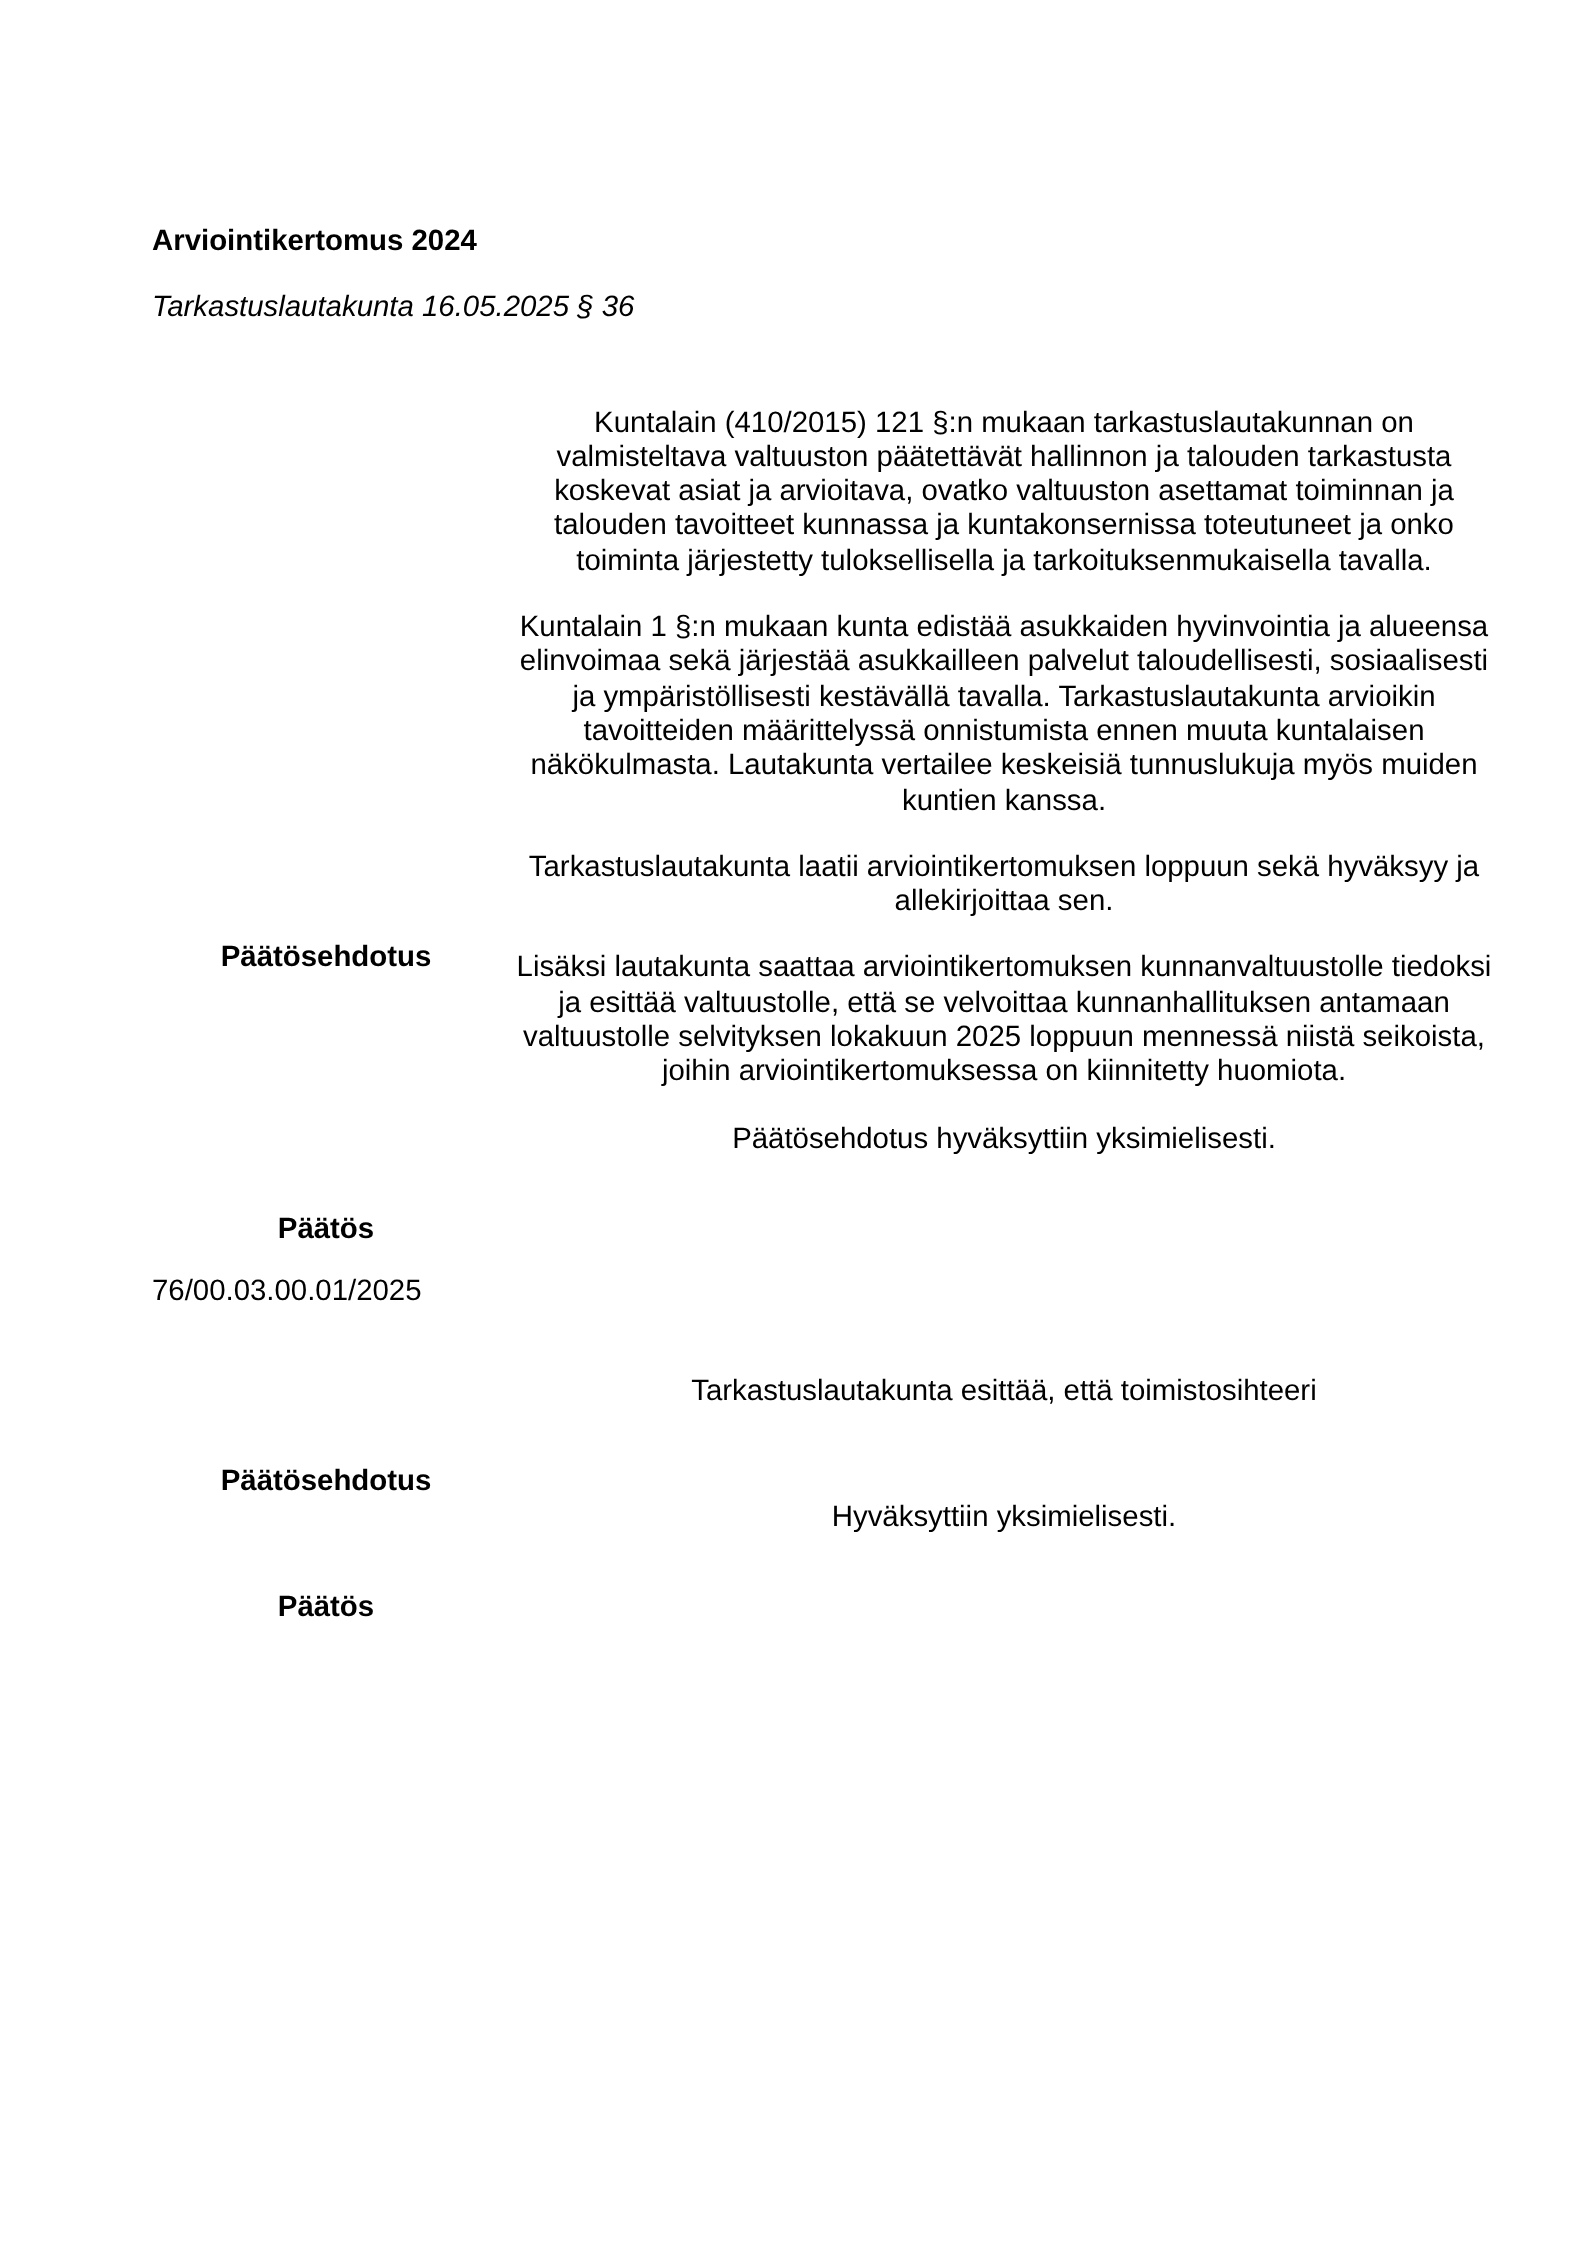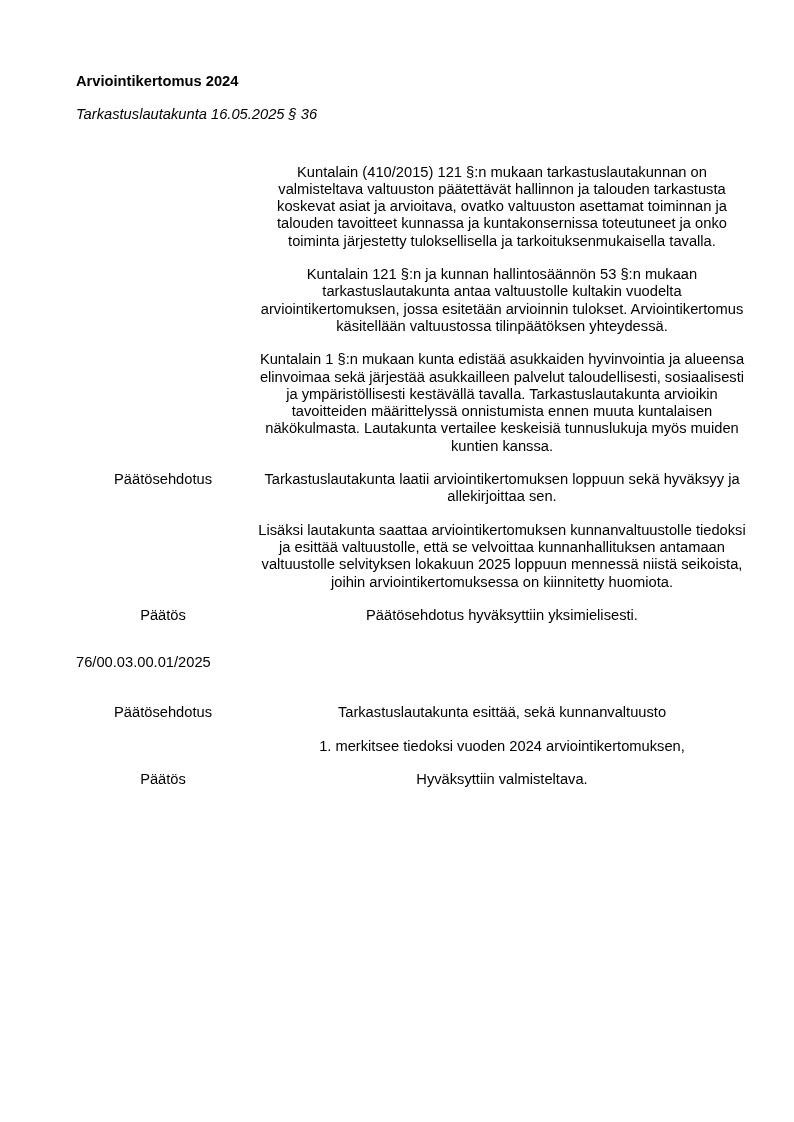--- a/index.html
+++ b/index.html
@@ -8,36 +8,36 @@
     width: 794px; height: 1122px;
     font-family: "Liberation Sans", sans-serif;
     font-size: 14.7px;
     line-height: 17.3px;
     color: #000000;
     -webkit-font-smoothing: antialiased;
   }
   .page {
     position: relative;
     width: 794px; height: 1122px;
-    padding: 73px 40px 0 76px;
+    padding: 113px 40px 0 76px;
     overflow: hidden;
     background: #ffffff;
   }
   .doc-title {
     font-size: 14.7px;
     font-weight: bold;
     margin-bottom: 16px;
   }
   .board-heading { margin-bottom: 40px; font-style: italic; }
   .content-grid {
     display: grid;
     grid-template-columns: 174px 1fr;
     text-align: center;
   }
-  .label-cell { font-weight: normal; }
+  .label-cell { font-weight: bold; margin-top: 45px; }
   .body-cell p {
     white-space: pre-line;
     margin: 0 0 16px 0;
   }
   .section2-head { margin-top: 14px; }
   .section2-head .case-line { margin-bottom: 33px; }
 </style>
 </head>
 <body>
 
@@ -49,24 +49,20 @@
 
   <section class="content-grid">
 
     <div class="label-cell"></div>
     <div class="body-cell">
       <p>Kuntalain (410/2015) 121 §:n mukaan tarkastuslautakunnan on
 valmisteltava valtuuston päätettävät hallinnon ja talouden tarkastusta
 koskevat asiat ja arvioitava, ovatko valtuuston asettamat toiminnan ja
 talouden tavoitteet kunnassa ja kuntakonsernissa toteutuneet ja onko
 toiminta järjestetty tuloksellisella ja tarkoituksenmukaisella tavalla.</p>
-      <p>Kuntalain 121 §:n ja kunnan hallintosäännön 53 §:n mukaan
-tarkastuslautakunta antaa valtuustolle kultakin vuodelta
-arviointikertomuksen, jossa esitetään arvioinnin tulokset. Arviointikertomus
-käsitellään valtuustossa tilinpäätöksen yhteydessä.</p>
       <p>Kuntalain 1 §:n mukaan kunta edistää asukkaiden hyvinvointia ja alueensa
 elinvoimaa sekä järjestää asukkailleen palvelut taloudellisesti, sosiaalisesti
 ja ympäristöllisesti kestävällä tavalla. Tarkastuslautakunta arvioikin
 tavoitteiden määrittelyssä onnistumista ennen muuta kuntalaisen
 näkökulmasta. Lautakunta vertailee keskeisiä tunnuslukuja myös muiden
 kuntien kanssa.</p>
     </div>
 
     <div class="label-cell">Päätösehdotus</div>
     <div class="body-cell">
@@ -86,24 +82,23 @@
   </section>
 
   <div class="section2-head">
     <p class="case-line">76/00.03.00.01/2025</p>
   </div>
 
   <section class="content-grid">
 
     <div class="label-cell">Päätösehdotus</div>
     <div class="body-cell">
-      <p>Tarkastuslautakunta esittää, sekä kunnanvaltuusto</p>
-      <p>1. merkitsee tiedoksi vuoden 2024 arviointikertomuksen,</p>
+      <p>Tarkastuslautakunta esittää, että toimistosihteeri</p>
     </div>
 
     <div class="label-cell">Päätös</div>
     <div class="body-cell">
-      <p>Hyväksyttiin valmisteltava.</p>
+      <p>Hyväksyttiin yksimielisesti.</p>
     </div>
 
   </section>
 
 </div>
 
 </body></html>

